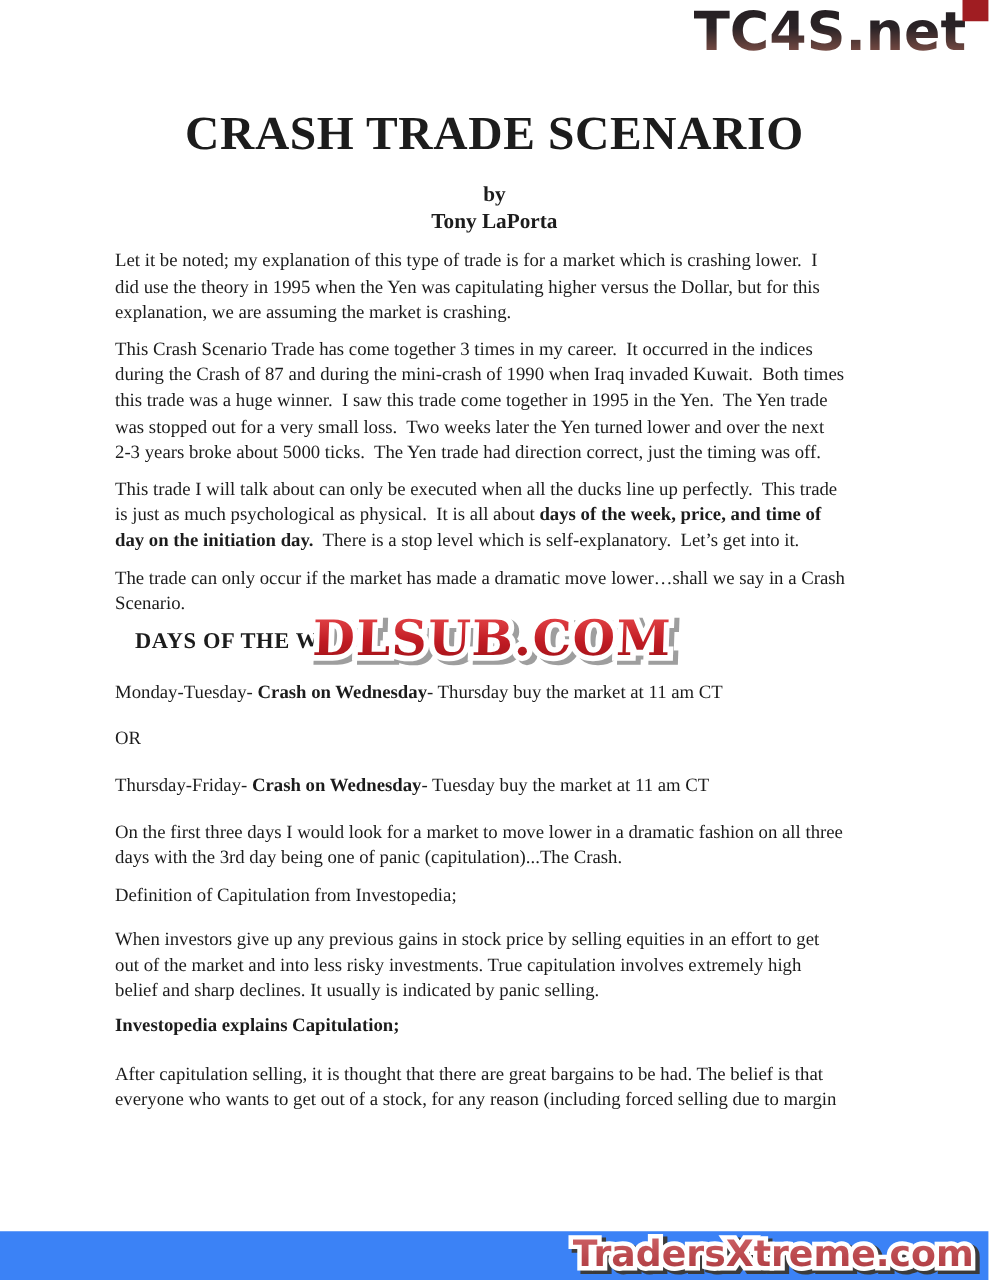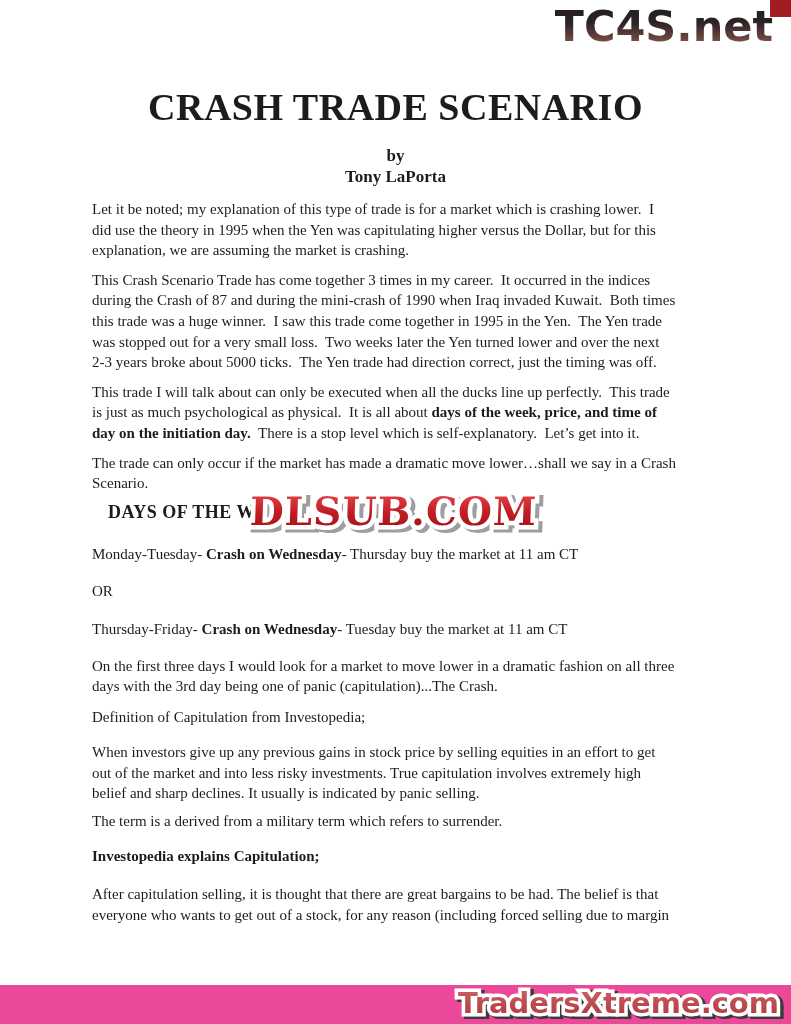--- a/index.html
+++ b/index.html
@@ -39,21 +39,21 @@
   .dlsub{position:absolute;left:158px;top:-13px;width:300px;height:46px;}
   .dlsub .layer{position:absolute;left:0;top:0;white-space:nowrap;
         font-family:"DejaVu Serif", serif;font-weight:bold;font-size:39px;line-height:44px;letter-spacing:1px;
         transform:skewX(-2deg);}
   .dlsub .shadow{-webkit-text-stroke:9px #9e9e9e;color:#9e9e9e;transform:translate(4px,3px) skewX(-2deg);}
   .dlsub .outline{-webkit-text-stroke:9px #ffffff;color:#ffffff;}
   .dlsub .fill{background:linear-gradient(180deg,#ea4b4e 0%,#c01b23 55%,#9d1218 100%);
         -webkit-background-clip:text;background-clip:text;color:transparent;-webkit-text-fill-color:transparent;}
 
   
-  .footer-bar{position:absolute;left:0;bottom:0;width:791px;height:39px;background:#ec4899;}
+  .footer-bar{position:absolute;left:0;bottom:0;width:791px;height:39px;background:#3b82f6;}
   .footer-logo{position:absolute;right:12px;top:-1px;width:330px;height:40px;}
   .footer-logo .flayer{position:absolute;right:0;top:0;white-space:nowrap;
         font-family:"DejaVu Sans", sans-serif;font-weight:bold;font-size:29px;line-height:38px;}
   .footer-logo .fshadow{-webkit-text-stroke:8px #3b3b3b;color:#3b3b3b;transform:translate(3px,2px);}
   .footer-logo .foutline{-webkit-text-stroke:7px #ffffff;color:#ffffff;}
   .footer-logo .ffill{background:linear-gradient(180deg,#d2686c 0%,#b9474c 60%,#a93a40 100%);
         -webkit-background-clip:text;background-clip:text;color:transparent;-webkit-text-fill-color:transparent;}
 </style>
 </head>
 <body>
@@ -105,21 +105,20 @@
 
     <p class="para p5">On the first three days I would look for a market to move lower in a dramatic fashion on all three
 days with the 3rd day being one of panic (capitulation)...The Crash.</p>
 
     <h3 class="h-def">Definition of Capitulation from Investopedia;</h3>
 
     <p class="para p6">When investors give up any previous gains in stock price by selling equities in an effort to get
 out of the market and into less risky investments. True capitulation involves extremely high
 belief and sharp declines. It usually is indicated by panic selling.</p>
 
-    <p class="para p7">The term is a derived from a military term which refers to surrender.</p>
 
     <h3 class="h-exp">Investopedia explains Capitulation;</h3>
 
     <p class="para p8">After capitulation selling, it is thought that there are great bargains to be had. The belief is that
 everyone who wants to get out of a stock, for any reason (including forced selling due to margin</p>
 
   </div>
 
   <div class="footer-bar">
     <div class="footer-logo">

